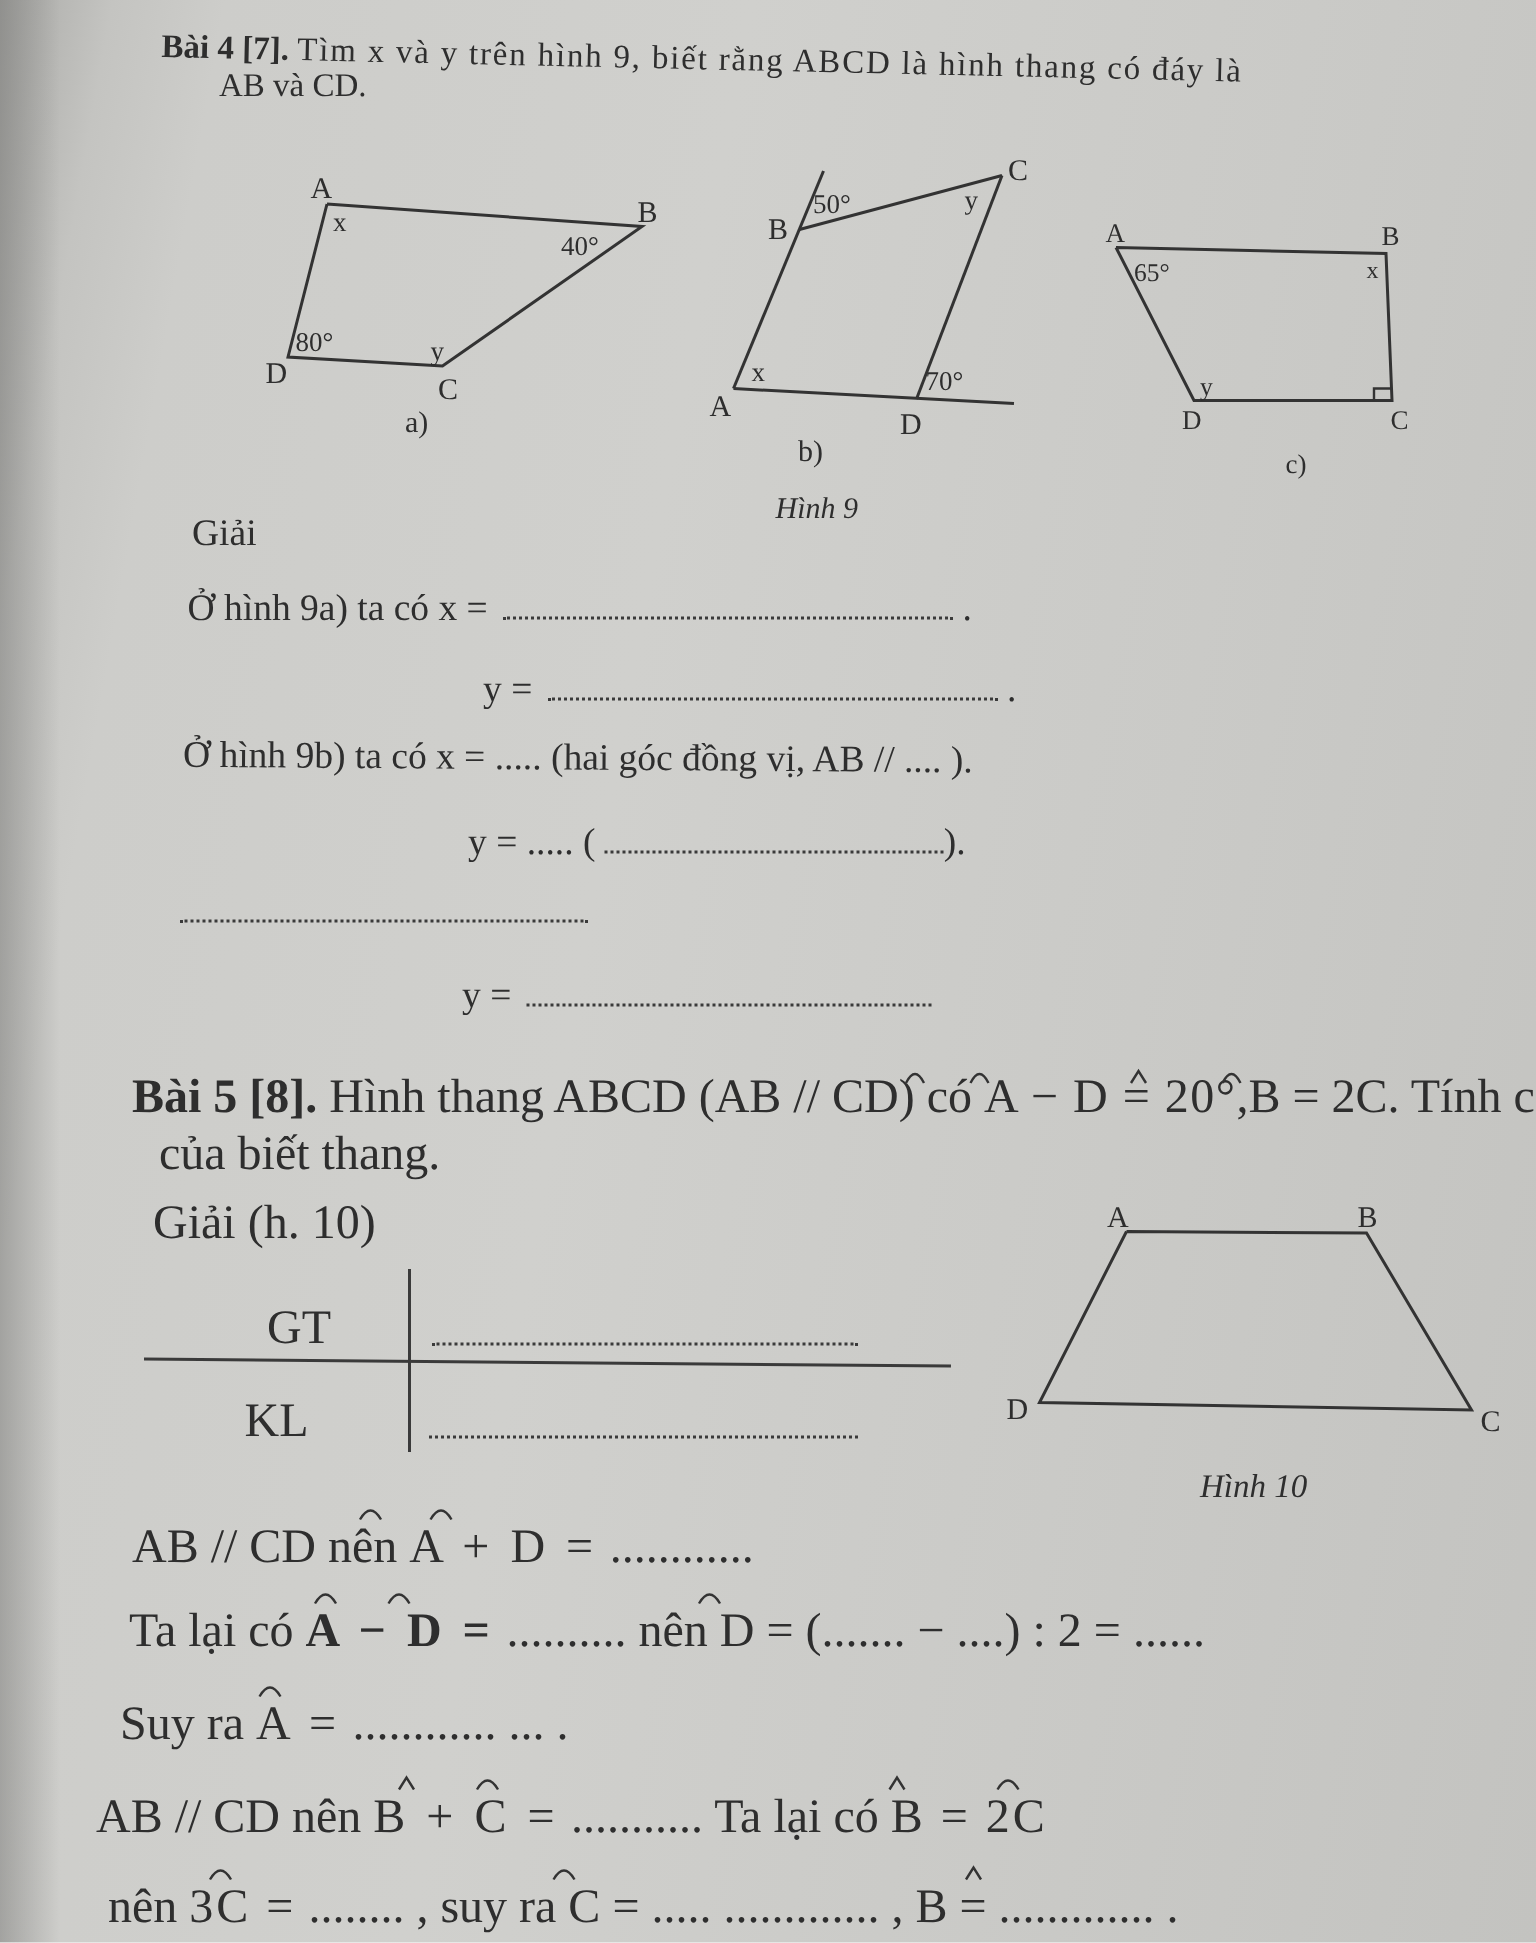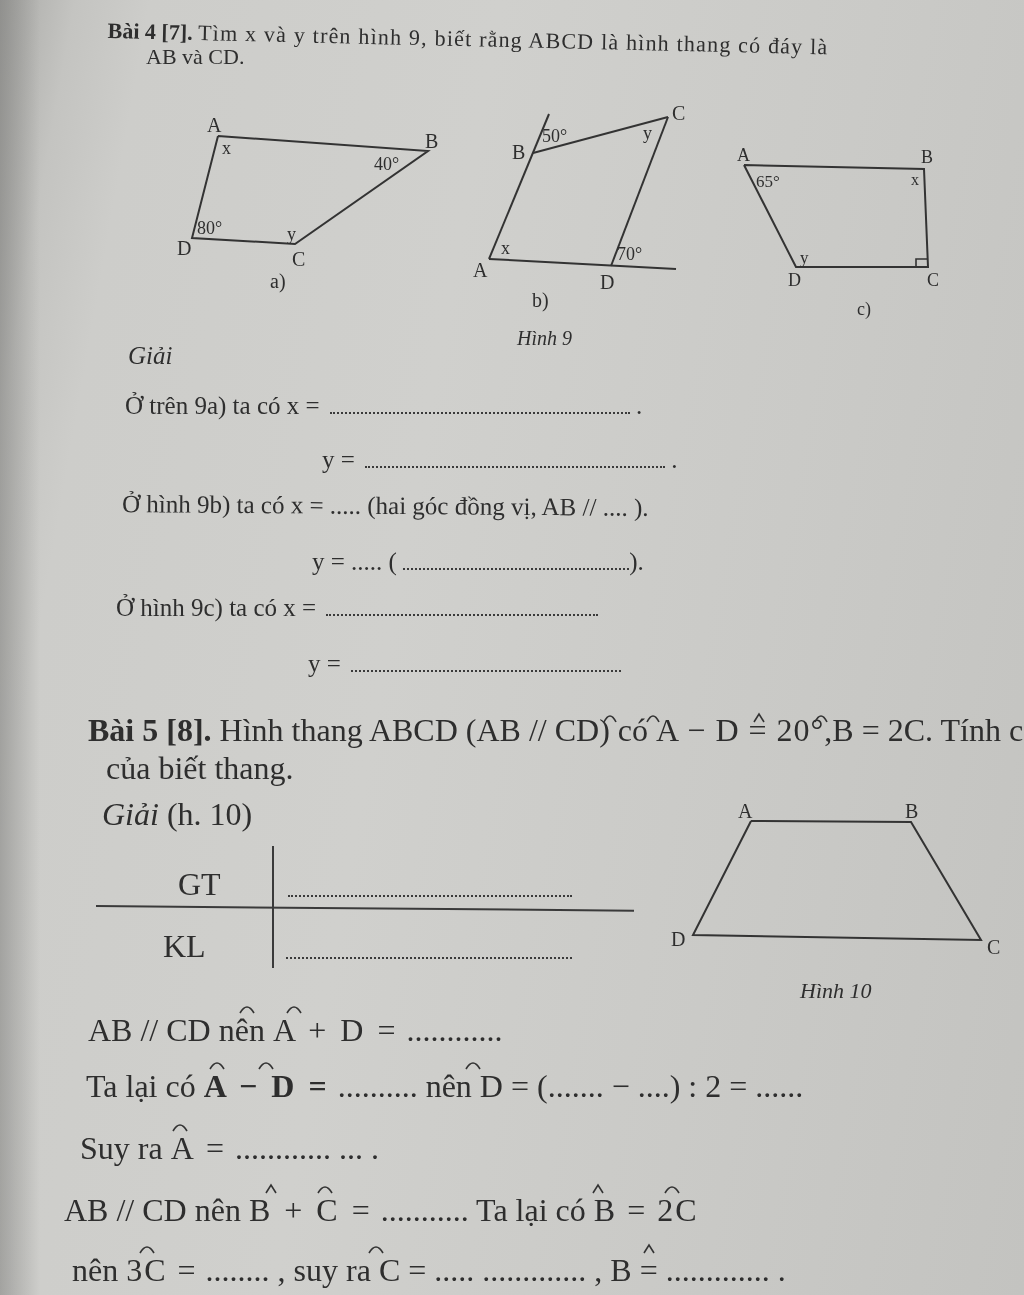--- a/index.html
+++ b/index.html
@@ -9,21 +9,21 @@
     font-family: "Liberation Serif", "DejaVu Serif", serif;
     color:#2e2e2e;
   }
   .page-shadow { position:absolute; left:0; top:0; width:40px; height:1295px;
     background:linear-gradient(90deg, rgba(120,120,118,0.5), rgba(0,0,0,0)); }
   .abs { position:absolute; white-space:nowrap; }
   .t22 { font-size:22px; }
   .t24 { font-size:25px; }
   .t26 { font-size:32px; }
   .bold { font-weight:bold; }
-  .ital { font-style:italic; }
+  .ital { }
   .dots { display:inline-block; border-bottom:2px dotted #3a3a3a; height:0; vertical-align:baseline; }
   svg text { font-family:"Liberation Serif", "DejaVu Serif", serif; fill:#2e2e2e; }
 </style>
 </head>
 <body>
 
 <div class="page-shadow"></div>
 
 <div class="abs t22" style="left:108px; top:18px; transform:rotate(1.3deg); transform-origin:left top;">
   <span class="bold">Bài 4 [7].</span>
@@ -70,36 +70,35 @@
   <text x="68" y="156" font-size="18">D</text>
   <text x="36" y="57" font-size="17">65°</text>
   <text x="191" y="55" font-size="16">x</text>
   <text x="80" y="133" font-size="17">y</text>
   <text x="137" y="185" font-size="18">c)</text>
 </svg>
 
 <div class="abs t24 ital" style="left:128px; top:342px;">Giải</div>
 
 <div class="abs t24" style="left:125px; top:392px;">
-  <span>Ở trên 9a) ta có x =</span>
+  <span>Ở hình 9a) ta có x =</span>
   <span class="dots" style="width:300px; margin-left:4px;"></span>
   <span>.</span>
 </div>
 <div class="abs t24" style="left:322px; top:446px;">
   <span>y =</span>
   <span class="dots" style="width:300px; margin-left:4px;"></span>
   <span>.</span>
 </div>
 <div class="abs t24" style="left:122px; top:492px; transform:rotate(0.4deg);">Ở hình 9b) ta có x = ..... (hai góc đồng vị, AB // .... ).</div>
 <div class="abs t24" style="left:312px; top:548px;">
   <span>y = ..... (</span>
   <span class="dots" style="width:226px;"></span><span>).</span>
 </div>
 <div class="abs t24" style="left:116px; top:594px;">
-  <span>Ở hình 9c) ta có x =</span>
   <span class="dots" style="width:272px; margin-left:4px;"></span>
 </div>
 <div class="abs t24" style="left:308px; top:650px;">
   <span>y =</span>
   <span class="dots" style="width:270px; margin-left:4px;"></span>
 </div>
 
 <div class="abs t26" style="left:88px; top:712px;">
   <span class="bold">Bài 5 [8].</span>
   <span>Hình thang ABCD (AB // CD) có</span>

